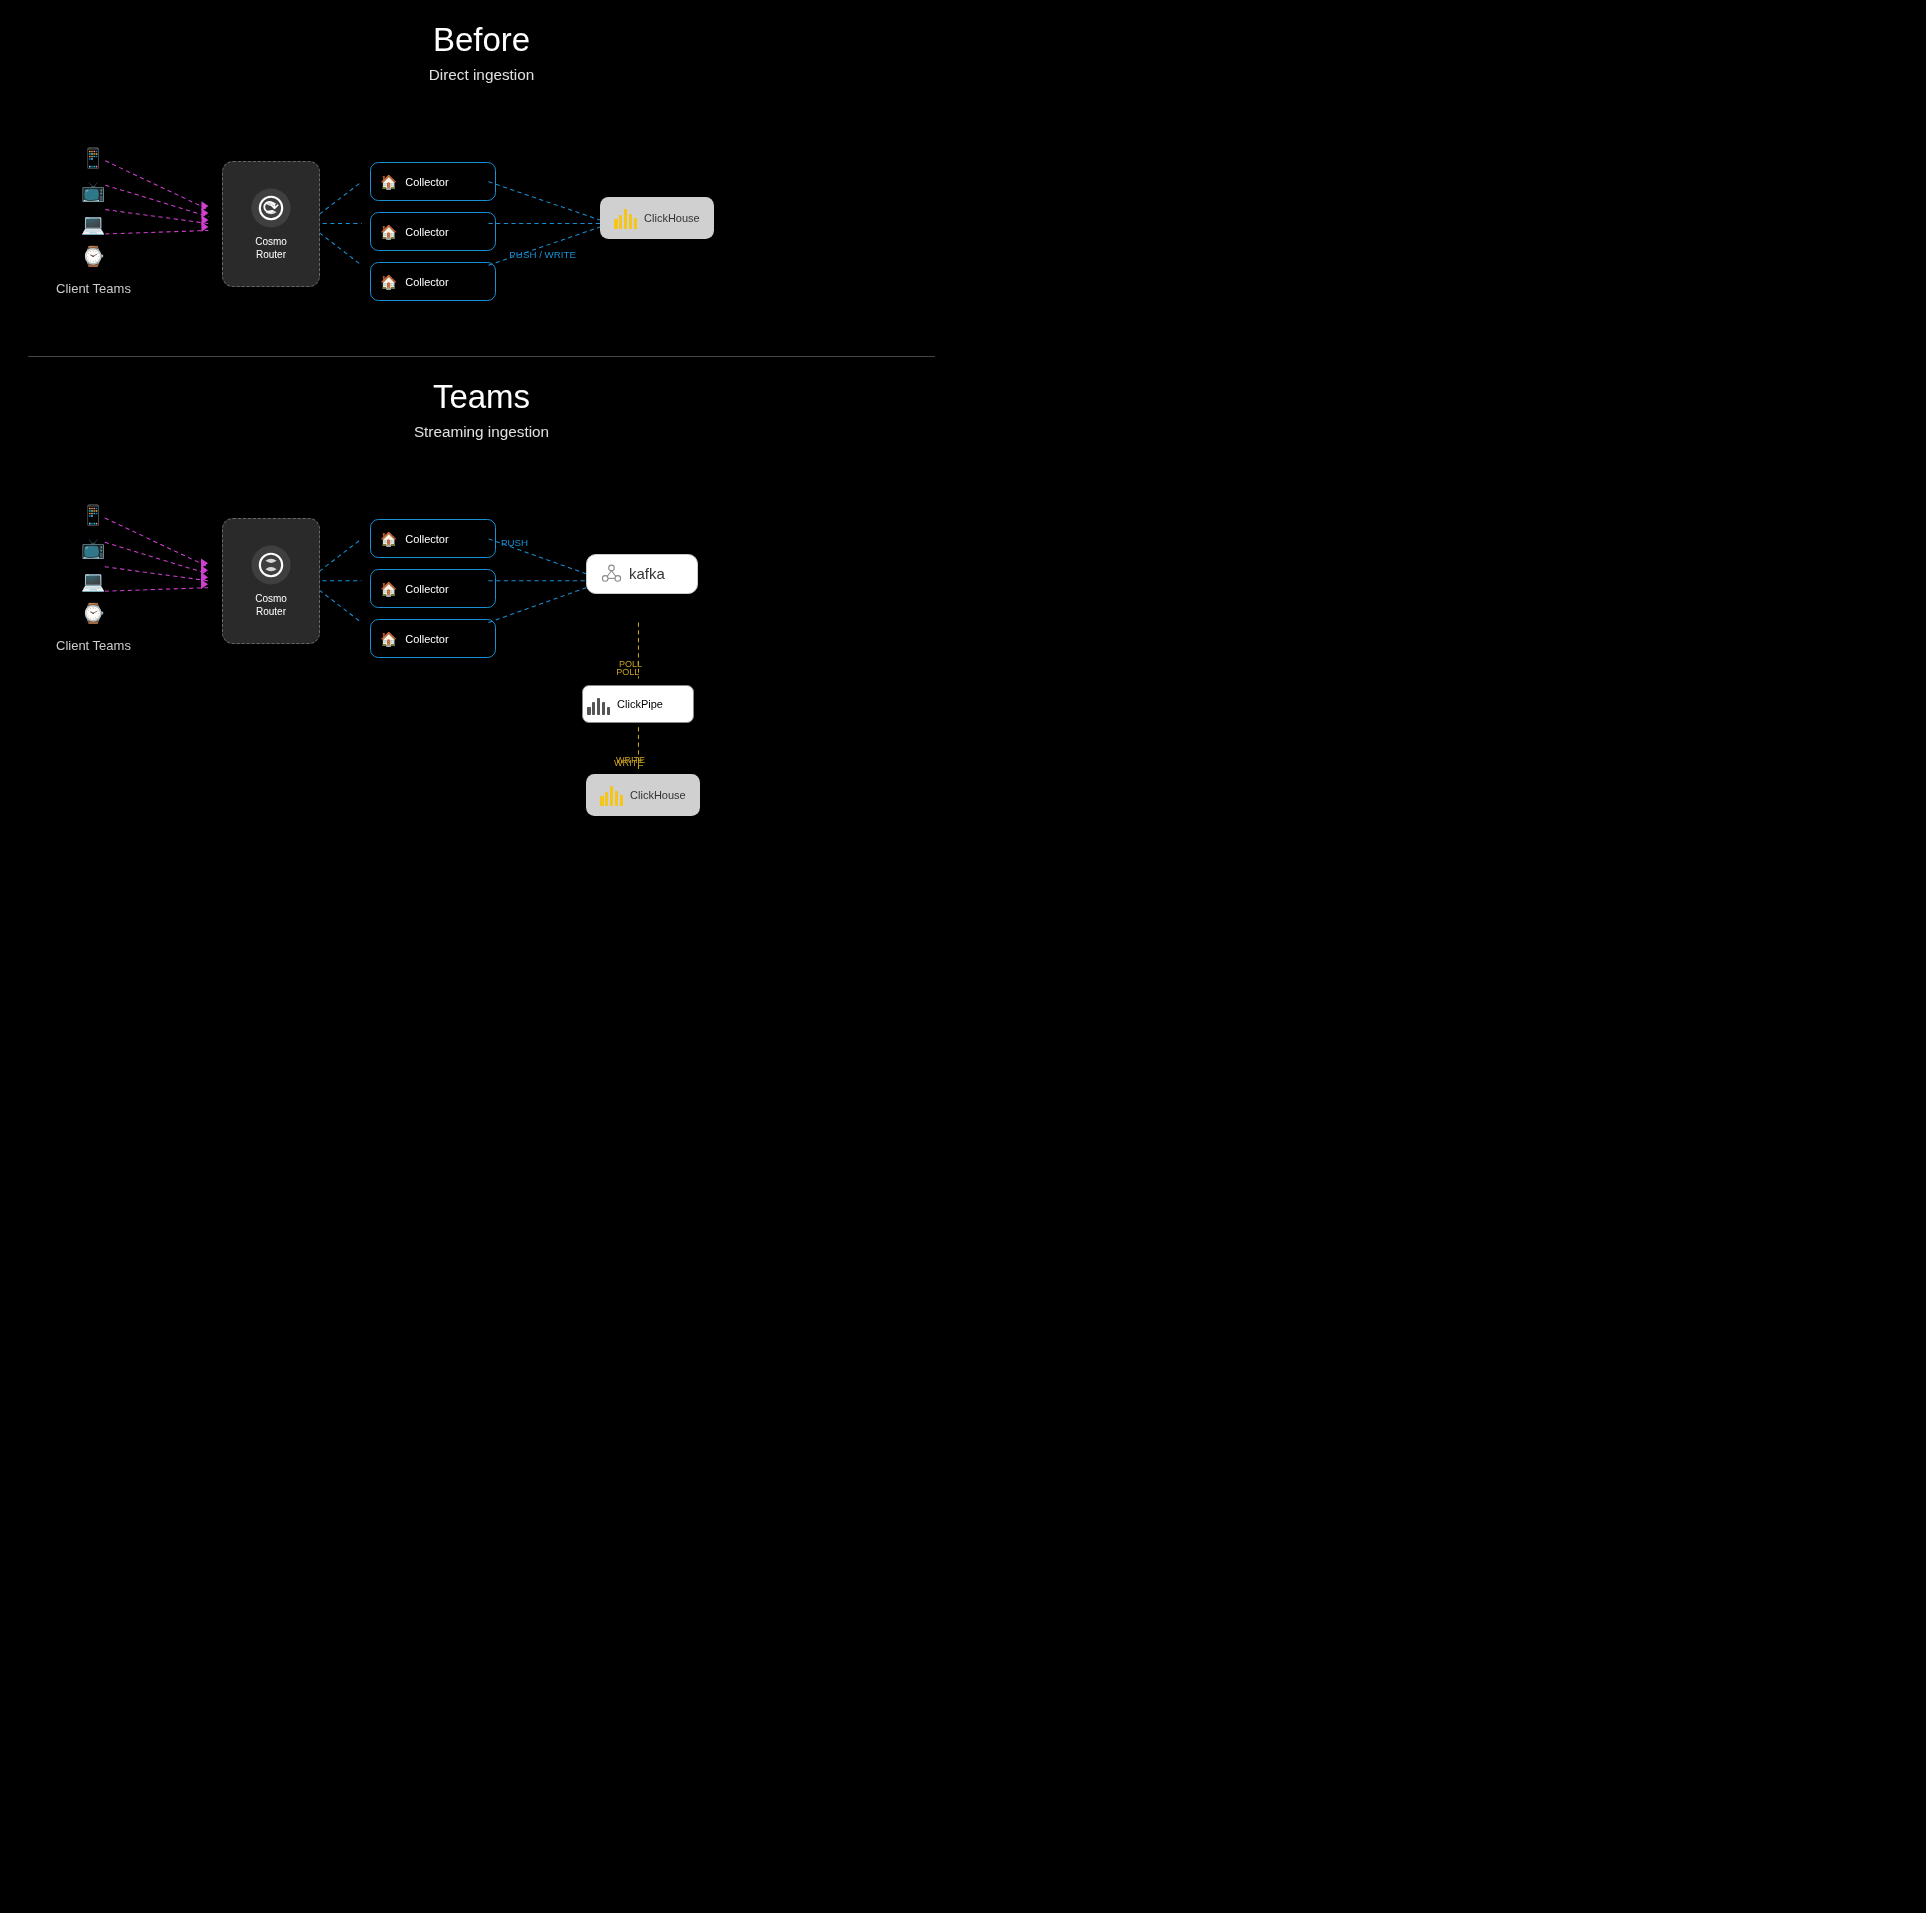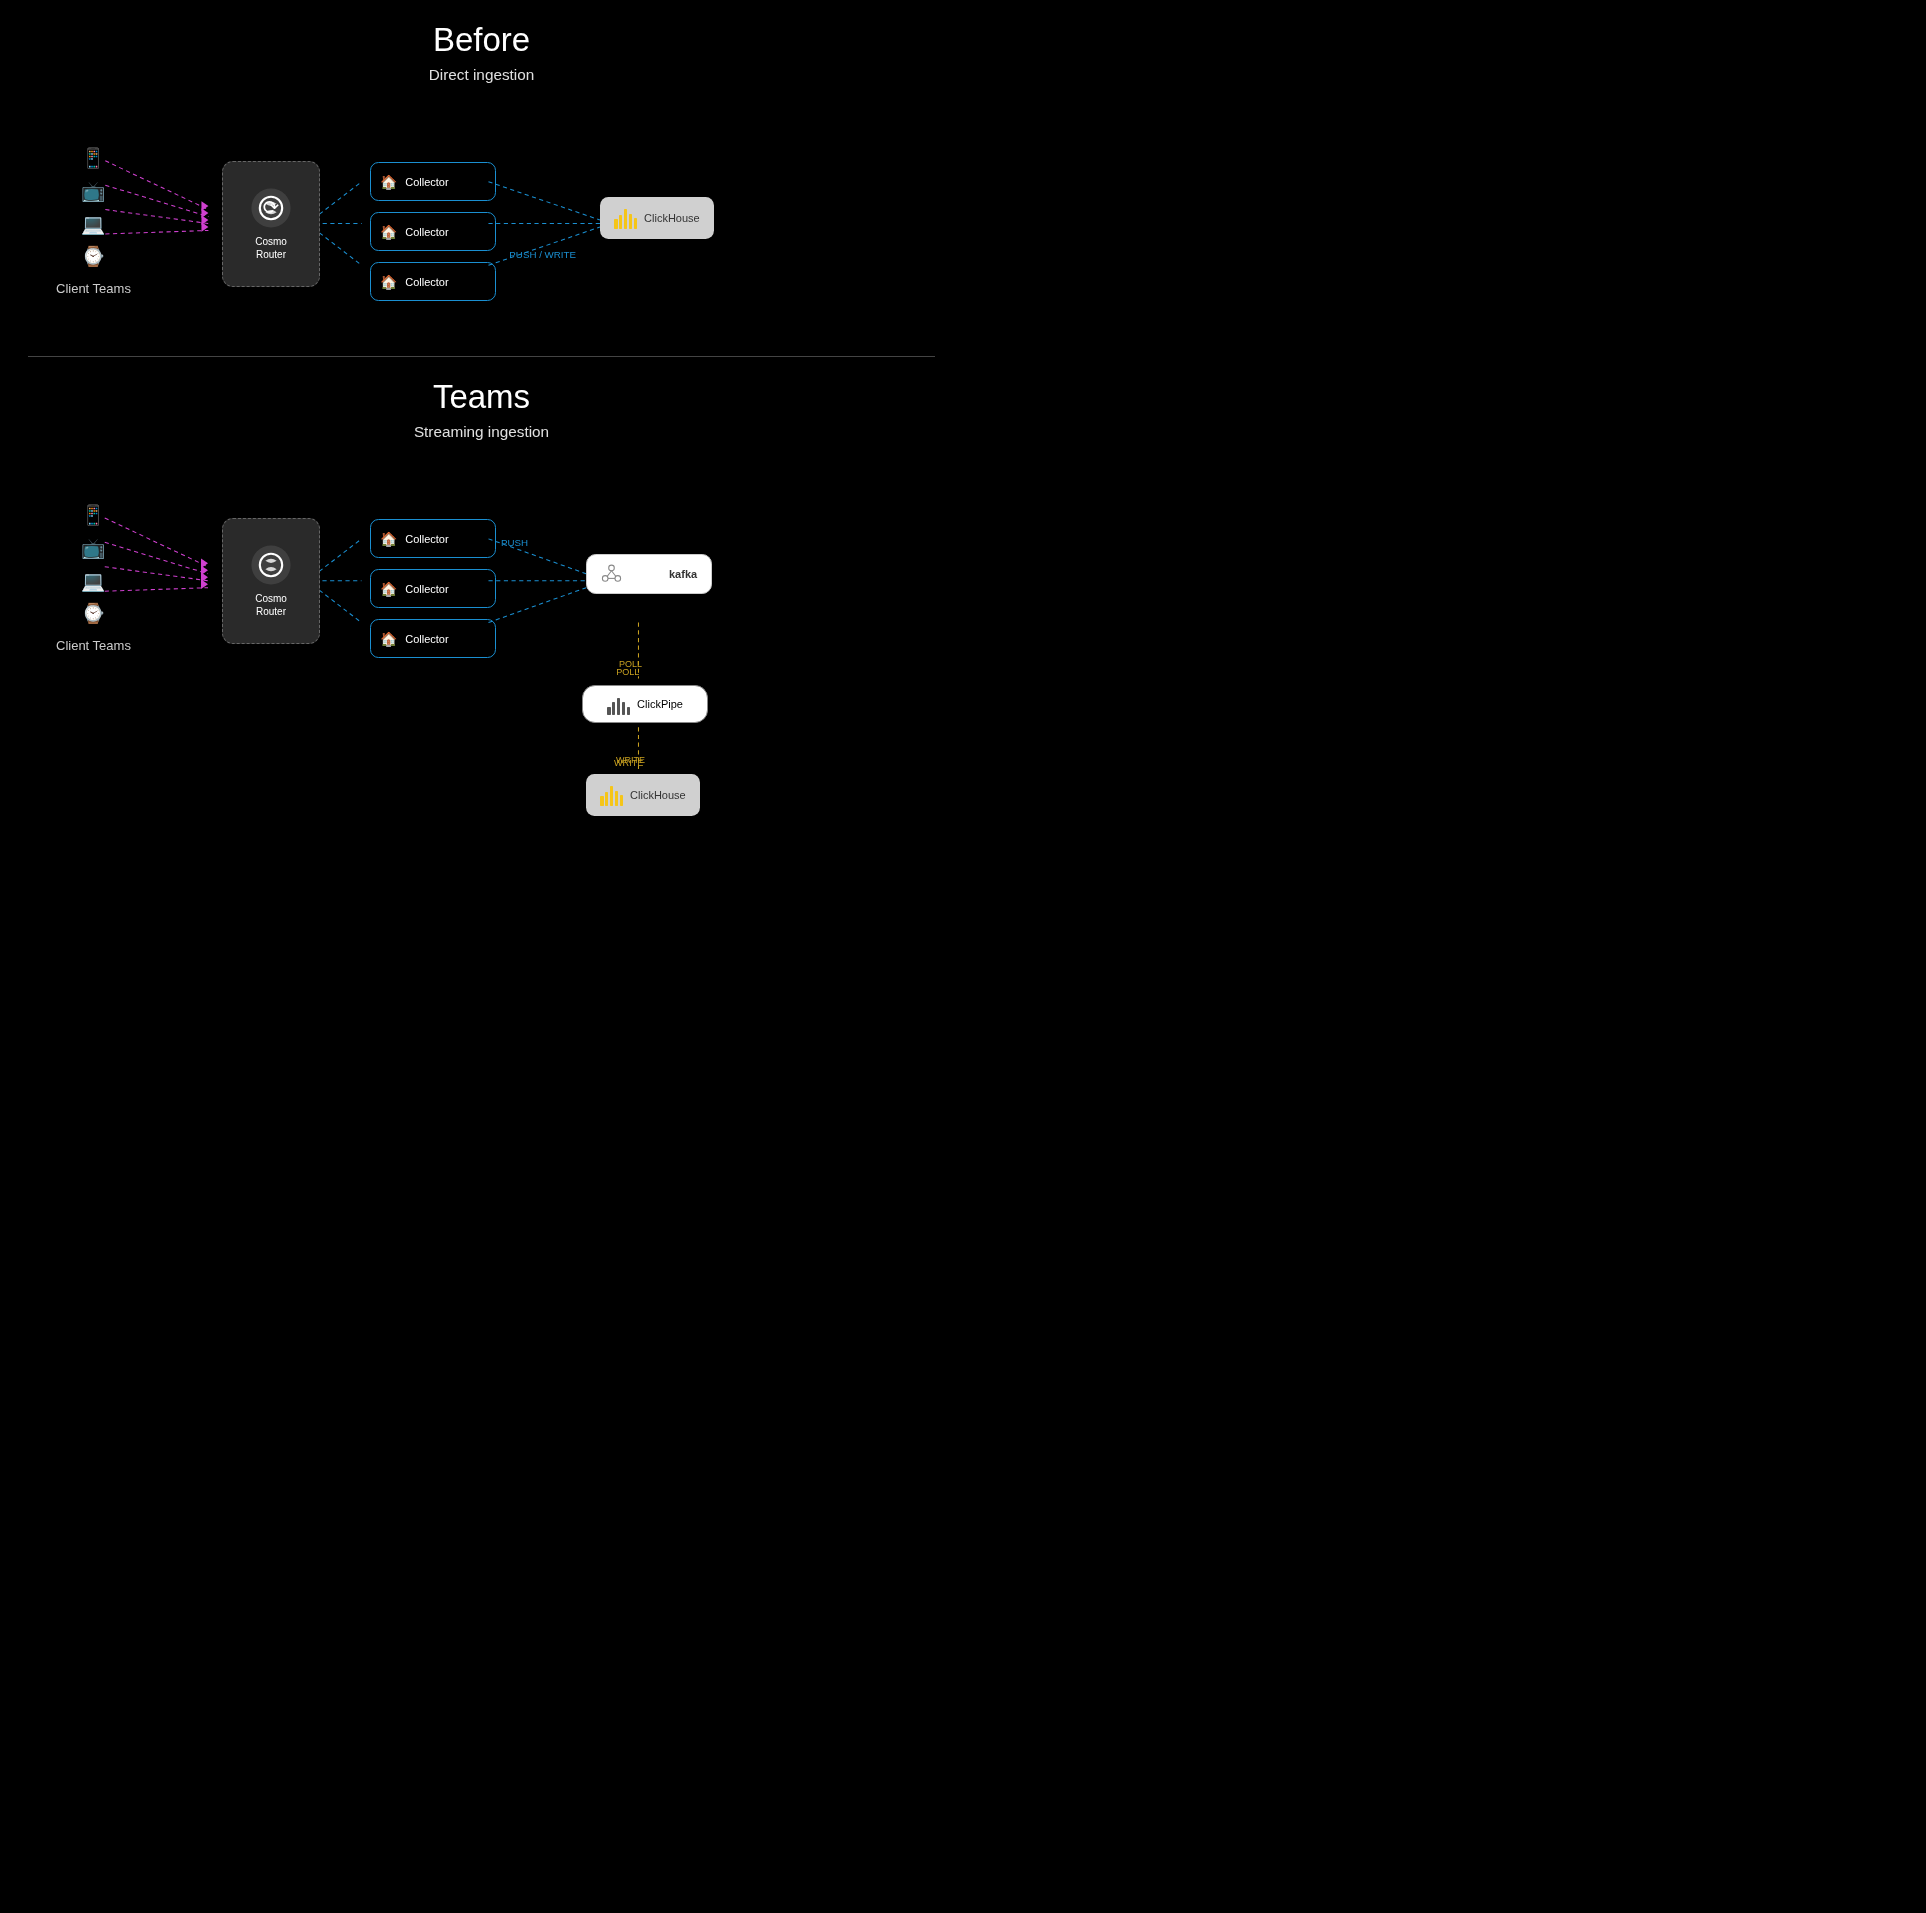--- a/index.html
+++ b/index.html
@@ -147,22 +147,22 @@
       height: 22px;
     }
     .ch-bar {
       width: 3.5px;
       border-radius: 0.7px;
     }
 
     .clickpipe-box {
       background: #fff;
       border: 1.4px solid #888;
-      border-radius: 13px;
-      padding: 7px 24px;
+      border-radius: 7px;
+      padding: 7px 4px;
       display: flex;
       align-items: center;
       gap: 7px;
       min-width: 112px;
     }
 
     .clickpipe-text {
       font-size: 11px;
       color: #000;
       font-weight: 500;
@@ -342,21 +342,21 @@
 
       <div class="dest-box kafka-box" style="position:absolute;left:558px;top:78px;background:#fff;border-radius:9.8px;padding:8.4px 14px;">
         <svg width="21" height="21" viewBox="0 0 30 30">
           <circle cx="15" cy="7" r="4" fill="none" stroke="#888" stroke-width="1.5"></circle>
           <circle cx="6" cy="22" r="4" fill="none" stroke="#888" stroke-width="1.5"></circle>
           <circle cx="24" cy="22" r="4" fill="none" stroke="#888" stroke-width="1.5"></circle>
           <line x1="15" y1="11" x2="9" y2="19" stroke="#888" stroke-width="1.5"></line>
           <line x1="15" y1="11" x2="21" y2="19" stroke="#888" stroke-width="1.5"></line>
           <line x1="10" y1="22" x2="20" y2="22" stroke="#888" stroke-width="1.5"></line>
         </svg>
-        <span style="font-size:11px;color:#333;font-weight:700;margin-left:40px;">kafka</span>
+        <span style="font-size:15px;color:#333;font-weight:400;">kafka</span>
       </div>
 
       <div class="clickpipe-box" style="position:absolute;left:554px;top:209px;">
         <div class="ch-bars">
           <div class="ch-bar" style="height:8.4px;background:#555;"></div>
           <div class="ch-bar" style="height:12.6px;background:#555;"></div>
           <div class="ch-bar" style="height:16.7px;background:#555;"></div>
           <div class="ch-bar" style="height:12.6px;background:#555;"></div>
           <div class="ch-bar" style="height:8.4px;background:#555;"></div>
         </div>

